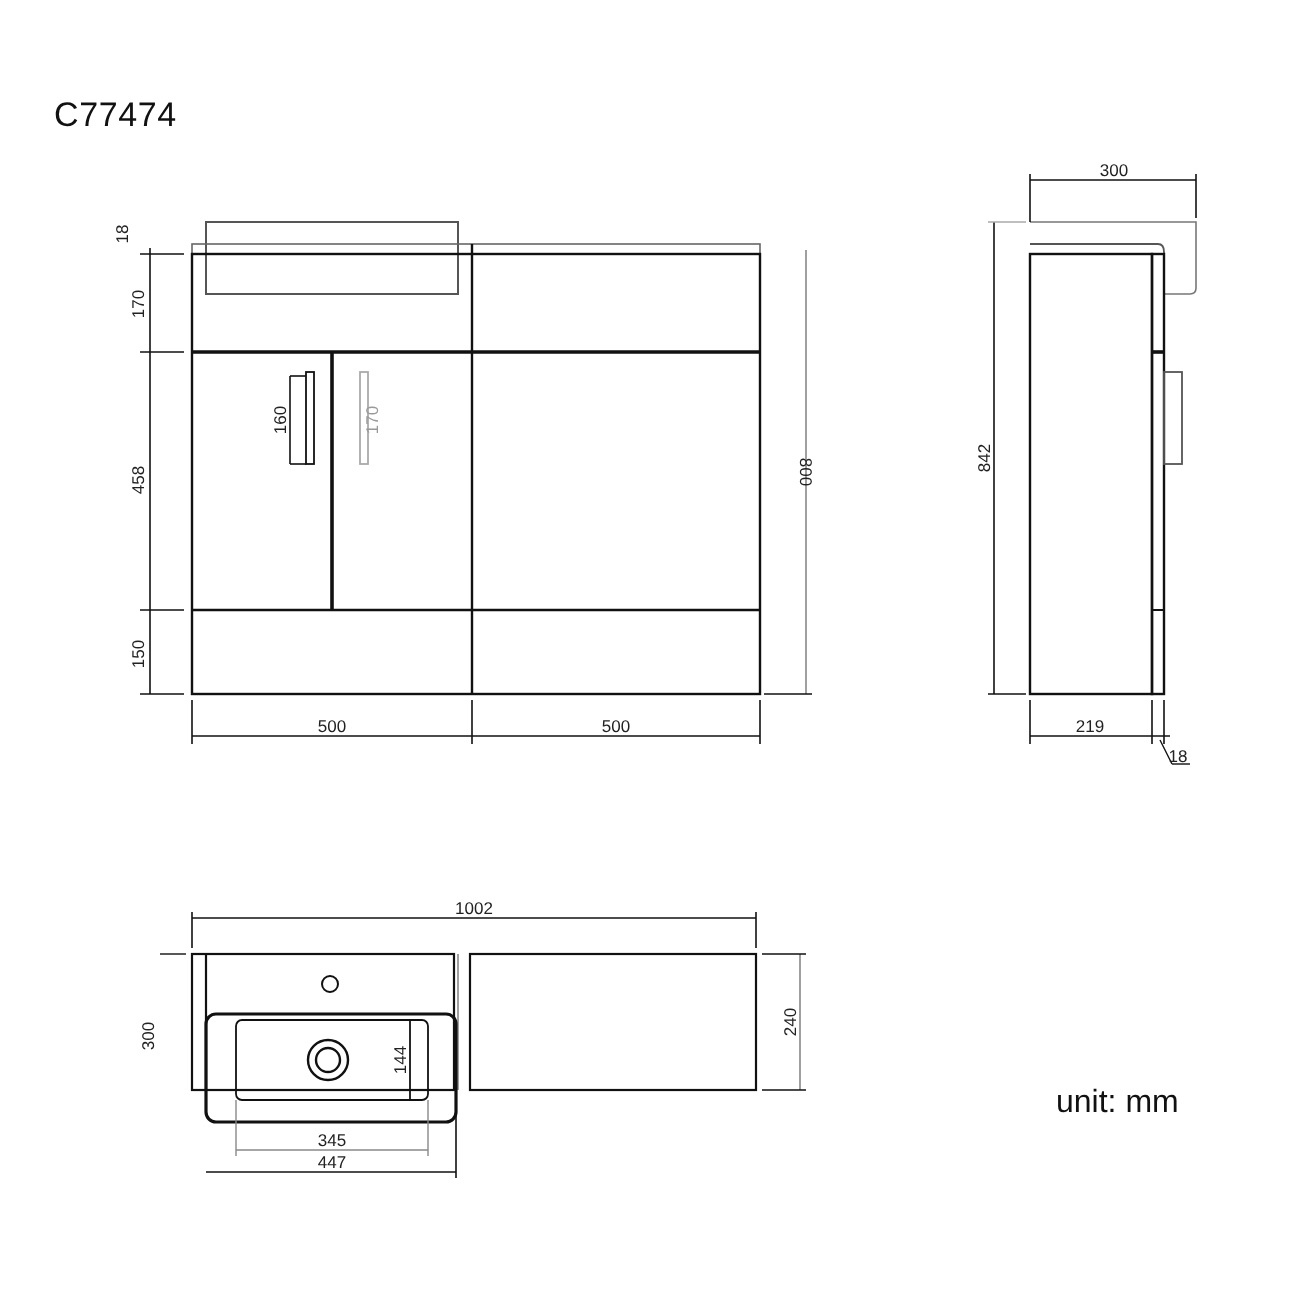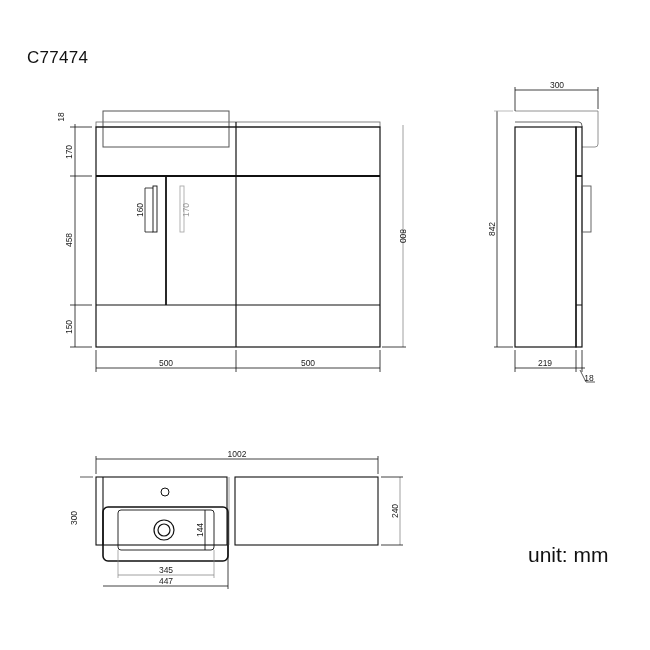--- a/index.html
+++ b/index.html
@@ -1,18 +1,18 @@
 <!DOCTYPE html>
 <html><head>
 <meta charset="utf-8">
 <style>
   html, body { margin: 0; padding: 0; background: #ffffff; }
   body { width: 650px; height: 650px; position: relative; overflow: hidden; font-family: "Liberation Sans", sans-serif; }
   #title { position: absolute; left: 27px; top: 48px; font-size: 17px; color: #111; letter-spacing: 0.3px; }
-  #unit { position: absolute; left: 528px; top: 543px; font-size: 21px; color: #111; }
+  #unit { position: absolute; left: 528px; top: 543px; font-size: 16px; color: #111; }
   svg { position: absolute; left: 0; top: 0; }
   svg text { font-family: "Liberation Sans", sans-serif; font-size: 8.5px; fill: #222; }
 </style>
 </head>
 <body>
 
 <div id="title">C77474</div>
 <div id="unit">unit: mm</div>
 
 <svg width="650" height="650" viewBox="0 0 650 650">

